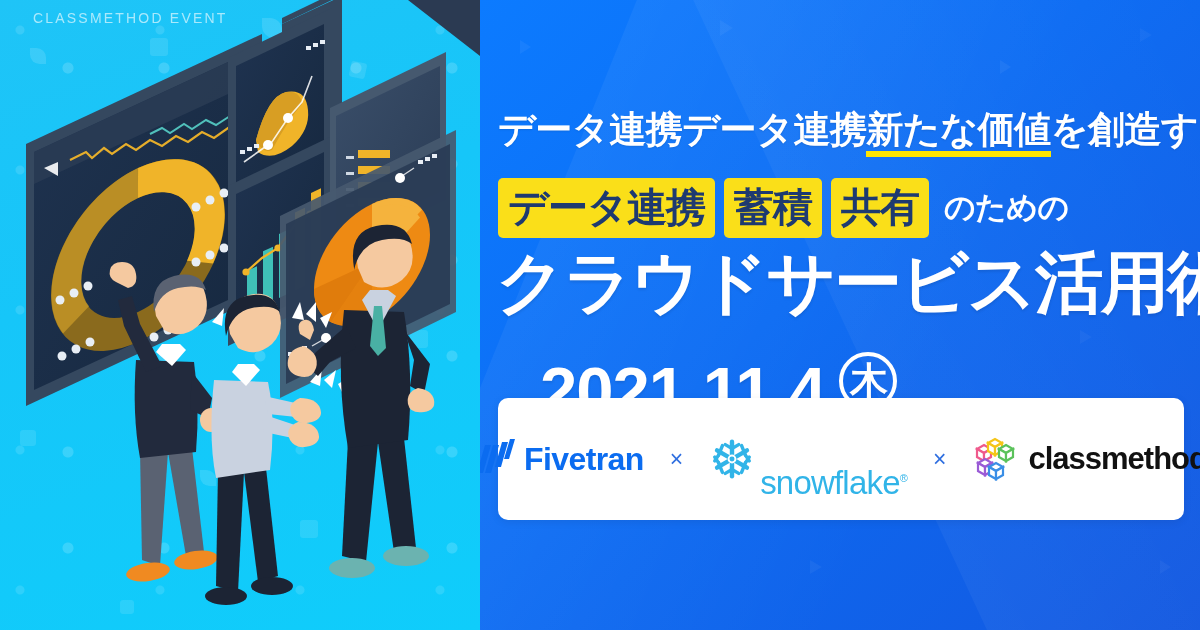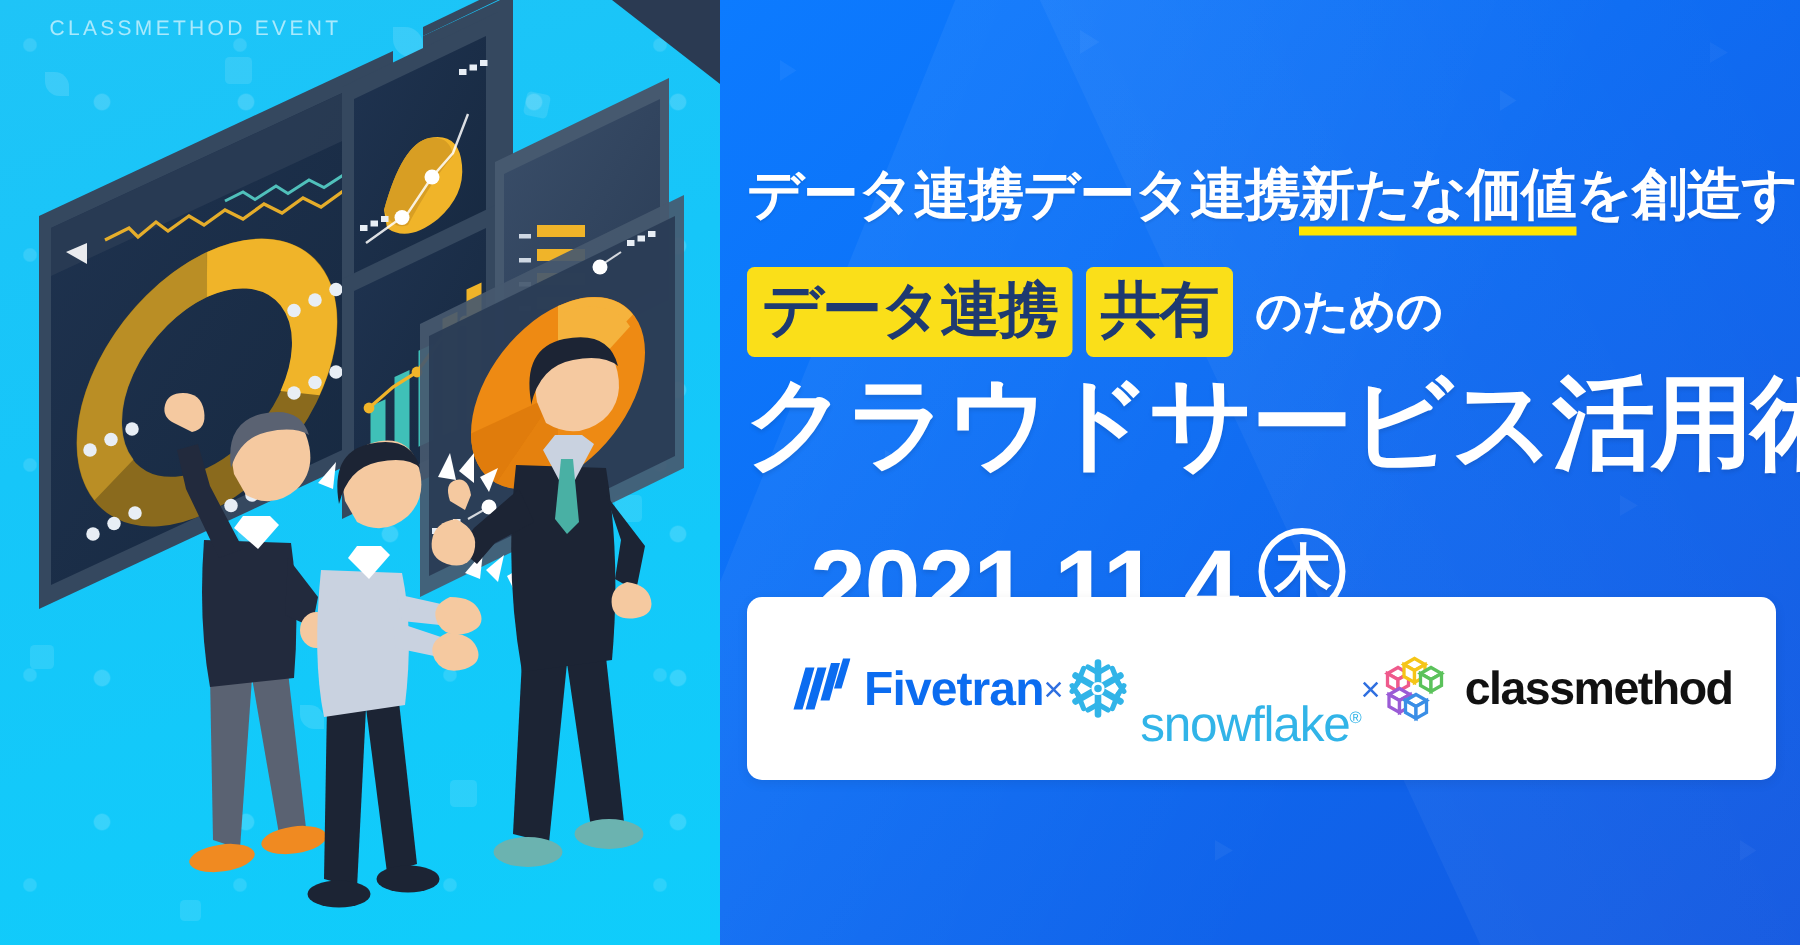--- a/index.html
+++ b/index.html
@@ -107,21 +107,21 @@
     display:inline-flex; align-items:center; justify-content:center;
     width:58px; height:58px; border:4px solid #fff; border-radius:50%;
     font-size:38px; font-weight:700; margin:0 12px 0 14px; line-height:1;
     box-sizing:border-box;
   }
 
   
   .logo-bar {
     position:absolute; left:18px; top:398px; width:686px; height:122px;
     background:#fff; border-radius:10px;
-    display:flex; align-items:center; justify-content:center; 
+    display:flex; align-items:center; justify-content:center; gap:26px;
     box-shadow:0 2px 8px rgba(0,0,0,.08);
   }
   .logo { display:flex; align-items:center; }
   .xsep { color:#2f6fe0; font-size:23px; font-weight:300; }
 
   .fivetran-txt {
     font-size:32px; font-weight:700; color:#0b6cf0; letter-spacing:-.6px;
     margin-left:9px;
   }
   .snowflake-txt {
@@ -395,20 +395,21 @@
     <div class="tri" style="left:600px; top:330px; border-left:12px solid rgba(255,255,255,.08); border-top:7px solid transparent; border-bottom:7px solid transparent;"></div>
     <div class="tri" style="left:330px; top:560px; border-left:12px solid rgba(255,255,255,.09); border-top:7px solid transparent; border-bottom:7px solid transparent;"></div>
     <div class="tri" style="left:680px; top:560px; border-left:11px solid rgba(255,255,255,.08); border-top:7px solid transparent; border-bottom:7px solid transparent;"></div>
 
     <div class="content">
 
       <div class="line1"><span>データ連携</span><span>データ連携</span><span class="ul-yellow">新たな価値</span><span>を創造する！</span></div>
 
       <div class="badges-row">
         <span class="badge">データ連携</span>
+        <span class="badge">蓄積</span>
         <span class="badge">共有</span>
         <span class="nop">のための</span>
       </div>
 
       <div class="line3">クラウドサービス活用術</div>
 
       <div class="date-row">
         <span>2021.11.4</span>
         <span class="dow-circle">木</span>
       </div>

